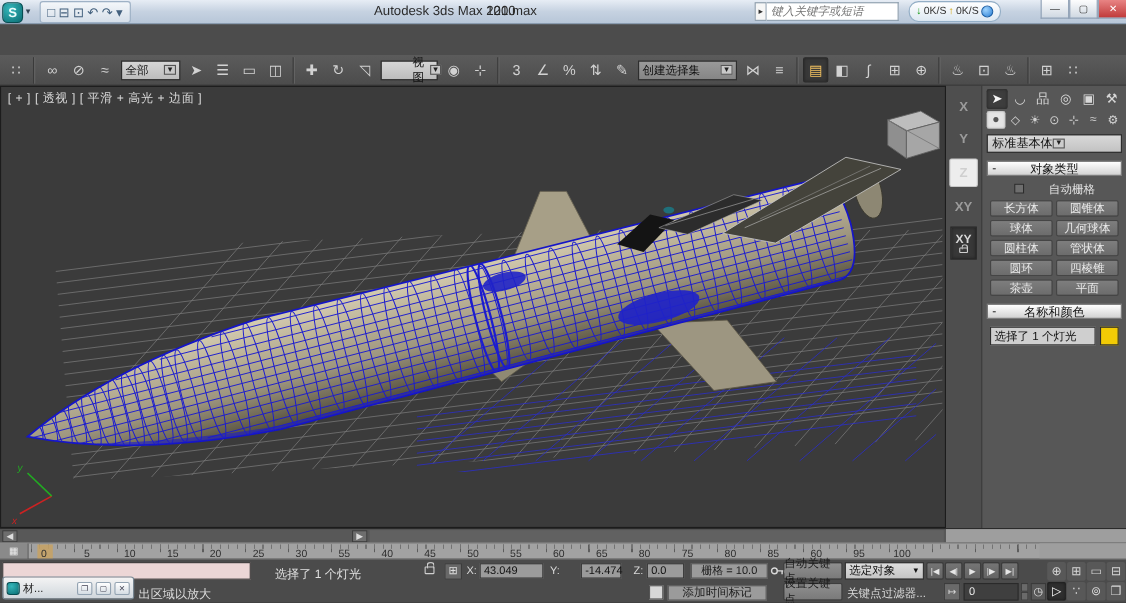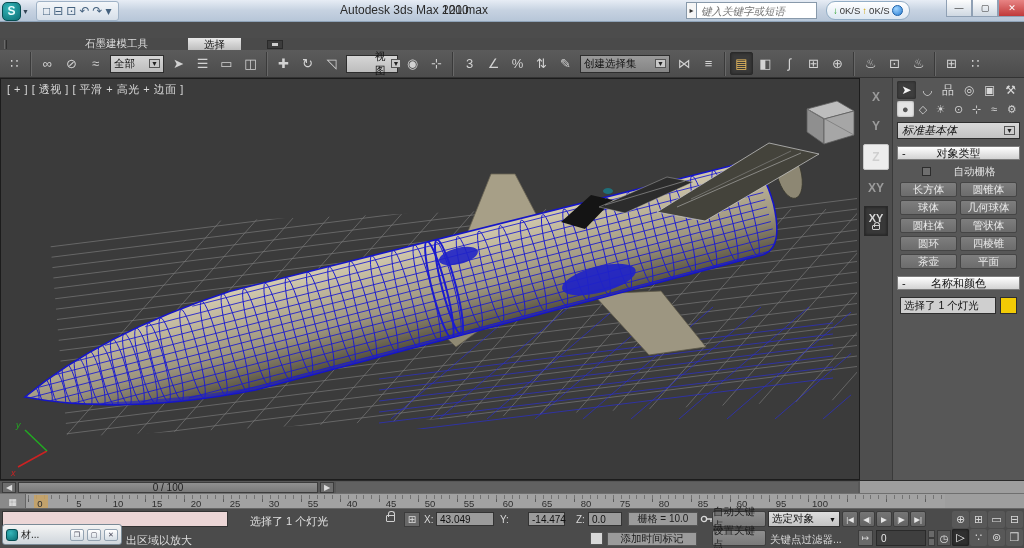--- a/index.html
+++ b/index.html
@@ -73,21 +73,21 @@
   .minilock:before { content:''; position:absolute; top:-4px; left:1px; width:4px; height:4px; border:1px solid #cfcfcf; border-bottom:none; border-radius:3px 3px 0 0; }
 
   .cmdpanel { position:absolute; left:892px; top:0; width:132px; height:402px; background:#575757; border-left:1px solid #3a3a3a; }
   .cp-tabs { display:flex; align-items:center; gap:2px; padding:3px 4px 1px; }
   .cp-tab { width:19px; height:18px; display:flex; align-items:center; justify-content:center; color:#d8d8d8; font-size:12px; border-radius:2px; }
   .cp-tab.pressed { background:#3d3d3d; box-shadow:inset 0 0 3px #222; color:#f5f5f5; }
   .cp-subtabs { display:flex; align-items:center; gap:1px; padding:1px 4px 3px; }
   .cp-subtab { width:17px; height:16px; display:flex; align-items:center; justify-content:center; color:#d0d0d0; font-size:11px; border-radius:2px; }
   .cp-subtab.pressed { background:#e4e4e4; color:#555; box-shadow:inset 0 0 2px #888; }
   .cp-dd { margin:2px 4px; height:17px; background:linear-gradient(#d9d9d9,#c2c2c2); border:1px solid #2e2e2e; color:#111;
-    font-size:11px; display:flex; align-items:center; justify-content:space-between; padding:0 4px;font-style:italic; }
+    font-size:11px; display:flex; align-items:center; justify-content:flex-start; padding:0 4px; }
   .cp-dd .arr { font-size:7px; color:#222; background:#cdcdcd; border:1px solid #555; padding:0 1px; }
   .rollhead { margin:7px 4px 4px; height:14px; background:linear-gradient(#ffffff,#d2d2d2); border:1px solid #7c7c7c;
     color:#111; font-size:11px; display:flex; align-items:center; justify-content:center; position:relative; }
   .rollhead .minus { position:absolute; left:4px; top:0; font-size:11px; color:#111; }
   .agrow { display:flex; align-items:center; justify-content:center; gap:23px; height:15px; }
   .agrow .cb { width:9px; height:9px; background:#6e6e6e; border:1px solid #2c2c2c; }
   .agrow label { font-size:10.5px; color:#e2e2e2; }
   .objgrid { display:grid; grid-template-columns:1fr 1fr; gap:3px; padding:3px 7px 0; }
   .objbtn { height:15px; background:linear-gradient(#7e7e7e,#6c6c6c); border:1px solid #454545; border-radius:2px;
     color:#eaeaea; font-size:10.5px; display:flex; align-items:center; justify-content:center; white-space:nowrap; }
@@ -197,28 +197,20 @@
       <span class="globe"></span>
     </div>
     <div class="winbtns" id="winbtns">
         <div class="winbtn">—</div>
         <div class="winbtn">▢</div>
         <div class="winbtn close">✕</div>
       </div>
   </div>
 
 
-  <div class="ribbonrow">
-    <div class="rib-handle"></div>
-    <div class="rib-label">石墨建模工具</div>
-    <div class="rib-tab">选择</div>
-    <div class="rib-min">
-        <i></i>
-      </div>
-  </div>
 
   <div class="toolbar" id="main-toolbar">
       <div class="tbtn">∷</div>
       <div class="tsep"></div>
       <div class="tbtn">∞</div>
       <div class="tbtn">⊘</div>
       <div class="tbtn">≈</div>
       <div class="tdd" style="width: 54px;">
         <span>全部</span>
         <span class="arr">▼</span>
@@ -501,21 +493,20 @@
       </div>
       <div class="namerow">
         <div class="namefield">选择了 1 个灯光</div>
         <div class="swatch"></div>
       </div>
     </div>
   </div>
 
   <div class="timeslider">
     <div class="ts-left">◀</div>
-    <div class="ts-handle">0 / 100</div>
     <div class="ts-right">▶</div>
     <div class="ts-groove"></div>
     <div class="ts-fill-right"></div>
   </div>
 
   <div class="trackbar">
     <div class="tb-icon">▦</div>
     <div class="tb-ticks"></div>
     <div class="frame-marker"></div>
     <div id="ticklabels">

